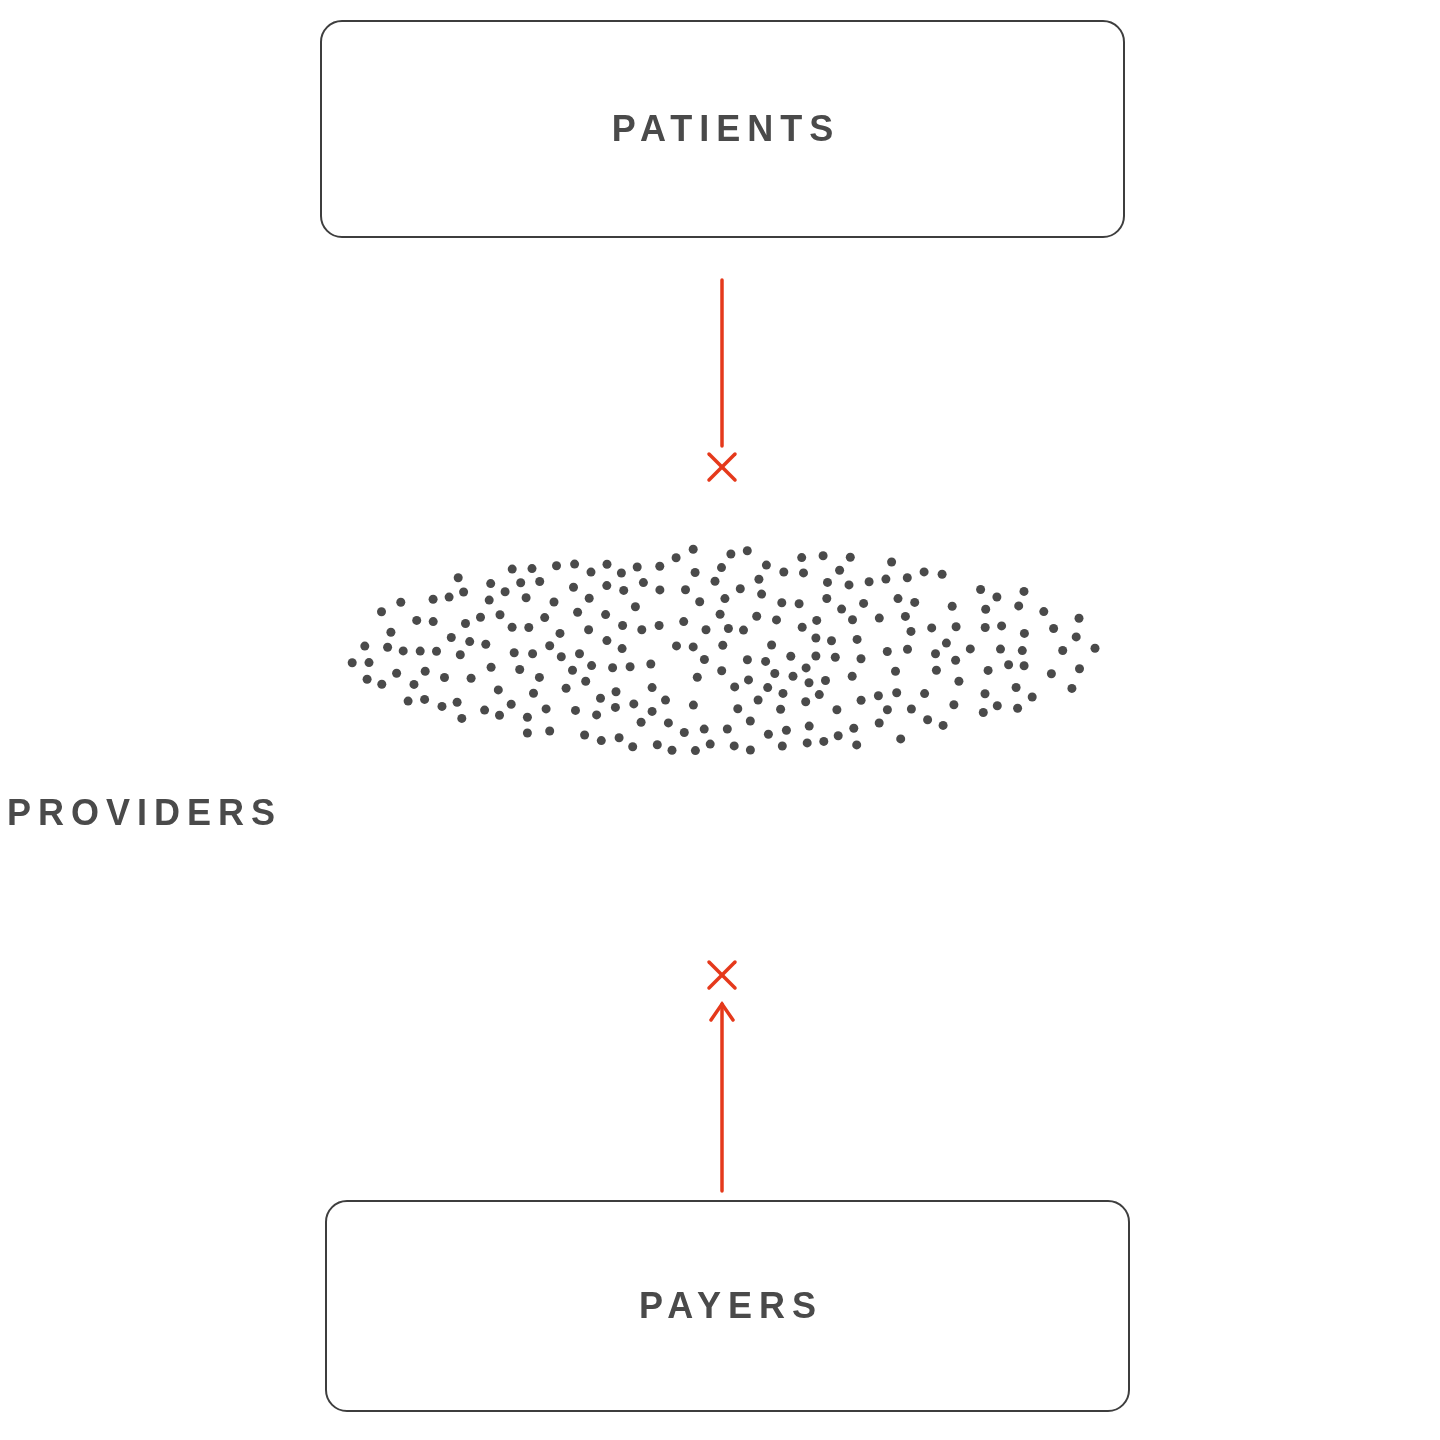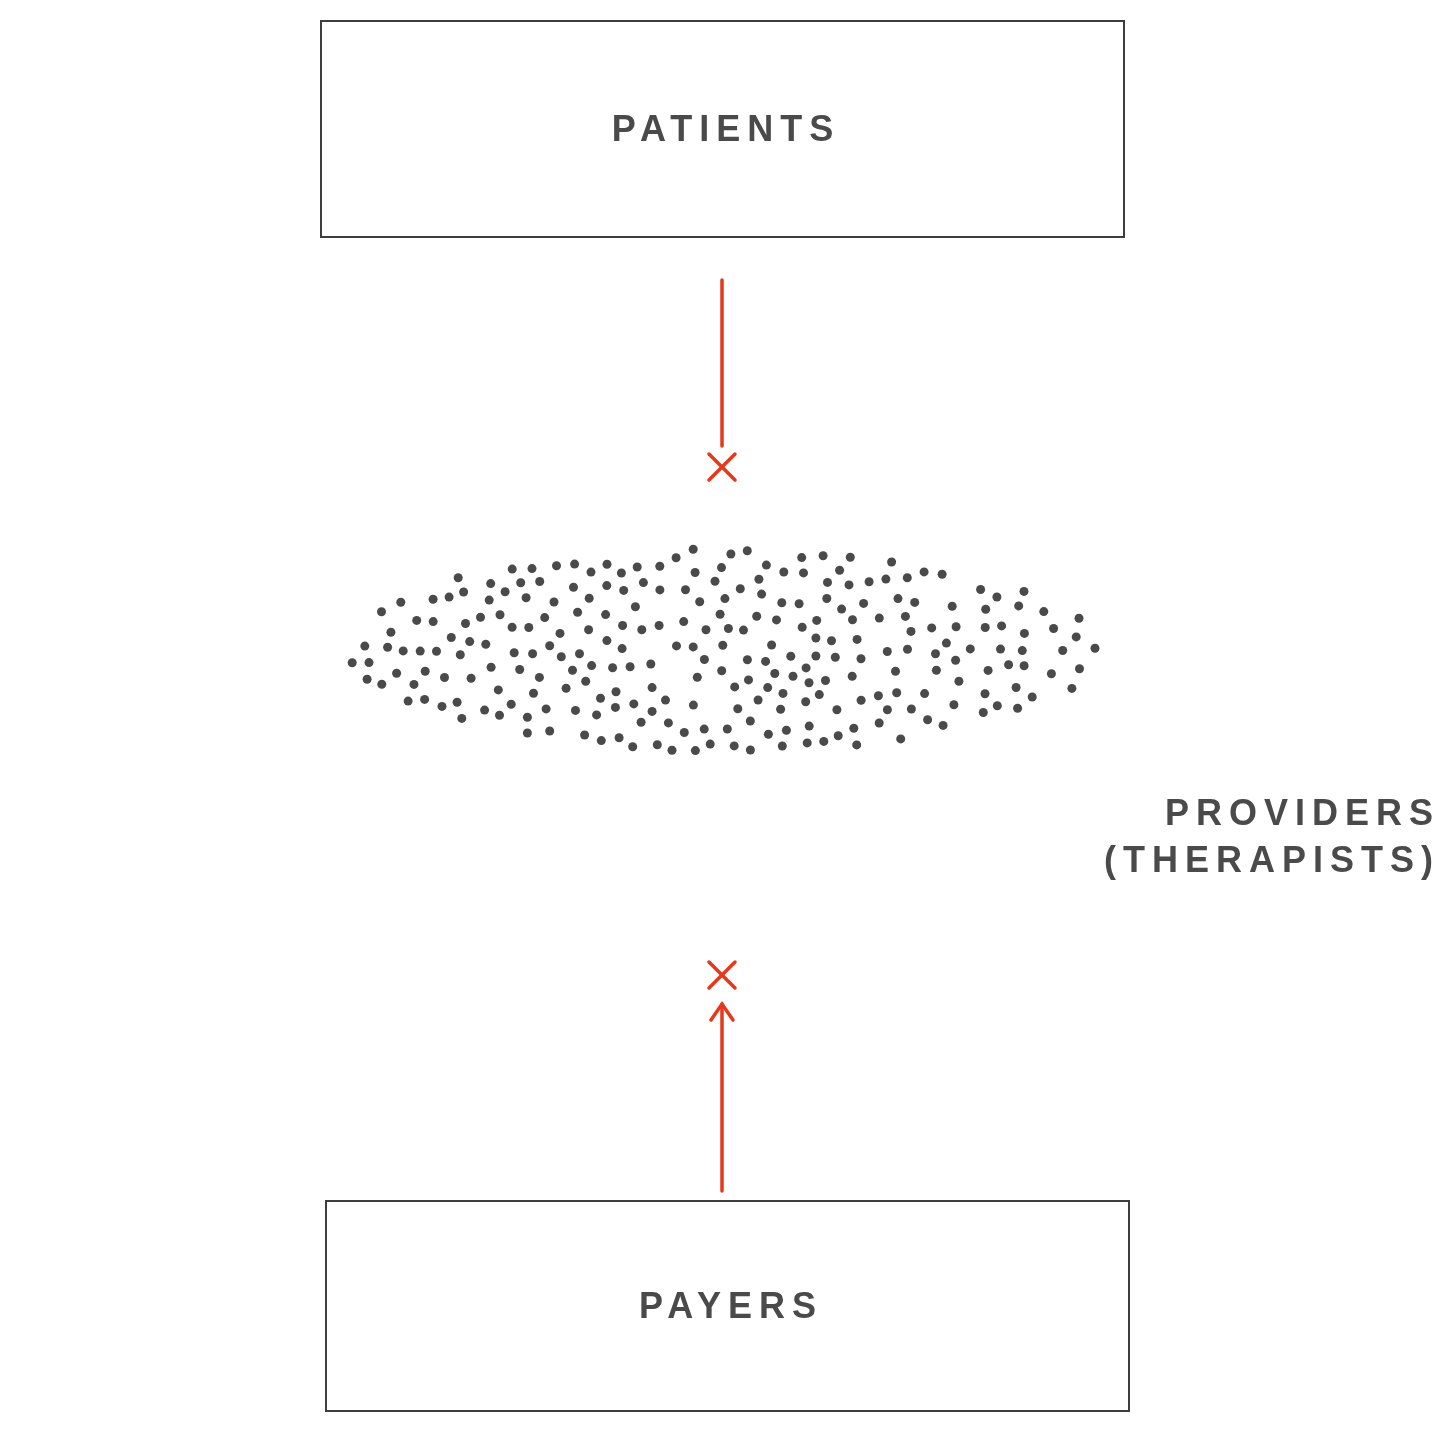--- a/index.html
+++ b/index.html
@@ -14,39 +14,39 @@
     position:relative;
     width:1440px;height:1440px;
     background:var(--bg);
     font-family:"Liberation Sans",sans-serif;
     overflow:hidden;
     margin:0 auto;
   }
   .box{
     position:absolute;
     border:2px solid var(--border);
-    border-radius:0;
+    border-radius:22px;
     display:flex;align-items:center;justify-content:center;
     background:var(--bg);
     box-sizing:border-box;
   }
   .box-patients{left:320px;top:20px;width:805px;height:218px;}
   .box-payers{left:325px;top:1200px;width:805px;height:212px;}
   .label{
     font-weight:700;
     font-size:36px;
     letter-spacing:7px;
     color:var(--ink);
     text-indent:7px; 
     white-space:nowrap;
   }
   .providers-label{
     position:absolute;
     left:0;top:789px;width:1440px;
-    text-align:right;
+    text-align:left;
     line-height:47px;
   }
   .connector{position:absolute;}
   .connector-top{left:698px;top:278px;}
   .connector-bottom{left:698px;top:958px;}
   .cloud{position:absolute;left:327px;top:530px;}
   .red-stroke{stroke:var(--accent);stroke-width:3.5;fill:none;stroke-linecap:round;}
 </style>
 </head>
 <body>
@@ -323,21 +323,20 @@
       <circle cx="489.7" cy="90.4" r="4.5" fill="var(--dot)"></circle>
       <circle cx="292.1" cy="207.7" r="4.5" fill="var(--dot)"></circle>
       <circle cx="529.7" cy="214.9" r="4.5" fill="var(--dot)"></circle>
       <circle cx="185.2" cy="39.1" r="4.5" fill="var(--dot)"></circle>
       <circle cx="523.3" cy="27.2" r="4.5" fill="var(--dot)"></circle>
       <circle cx="504.5" cy="110.8" r="4.5" fill="var(--dot)"></circle>
     </svg>
 
   <div class="providers-label">
     <div class="label">PROVIDERS</div>
-    <div class="label">(THERAPISTS)</div>
   </div>
 
   <svg class="connector connector-bottom" width="48" height="236" viewBox="0 0 48 236">
     <g>
       <line class="red-stroke" x1="11" y1="4" x2="37" y2="30"></line>
       <line class="red-stroke" x1="37" y1="4" x2="11" y2="30"></line>
     </g>
     <polyline class="red-stroke" points="13,62 24,46 35,62"></polyline>
     <line class="red-stroke" x1="24" y1="46" x2="24" y2="233"></line>
   </svg>

